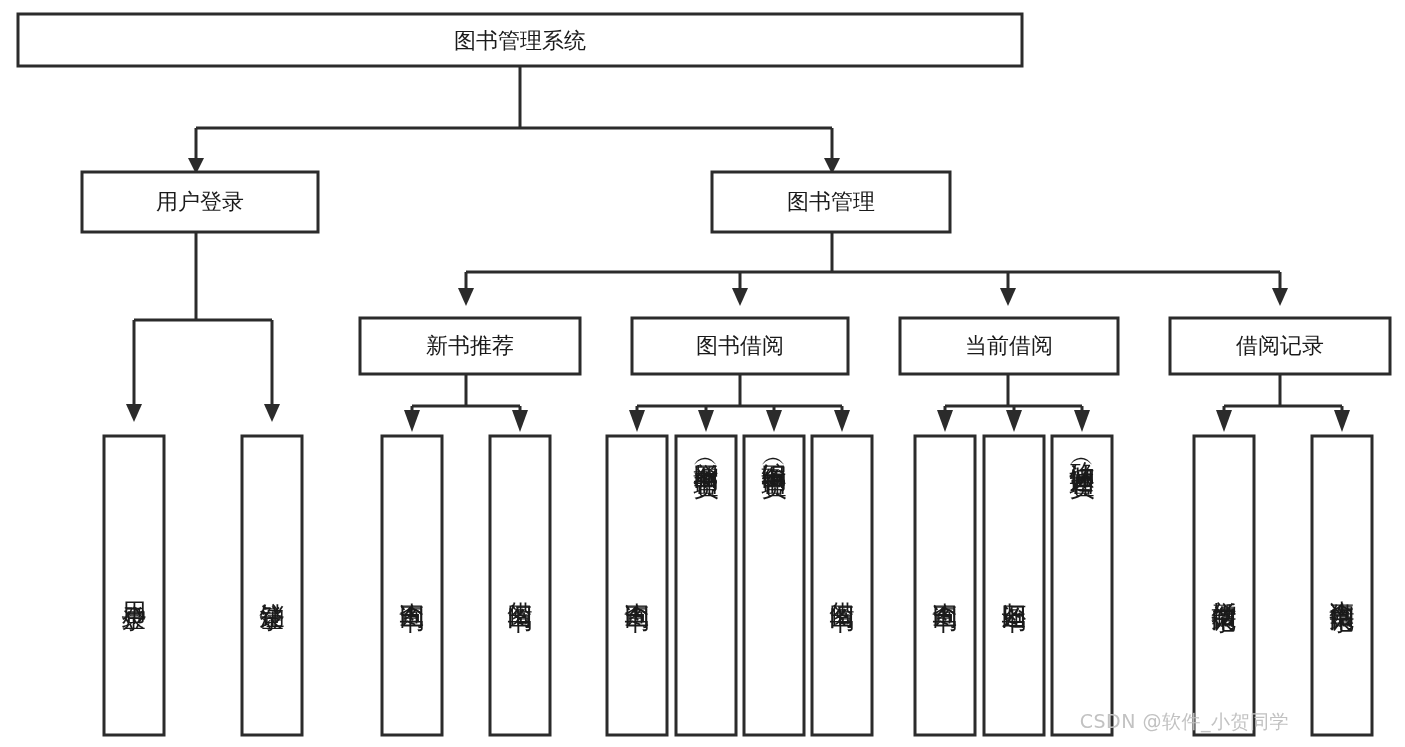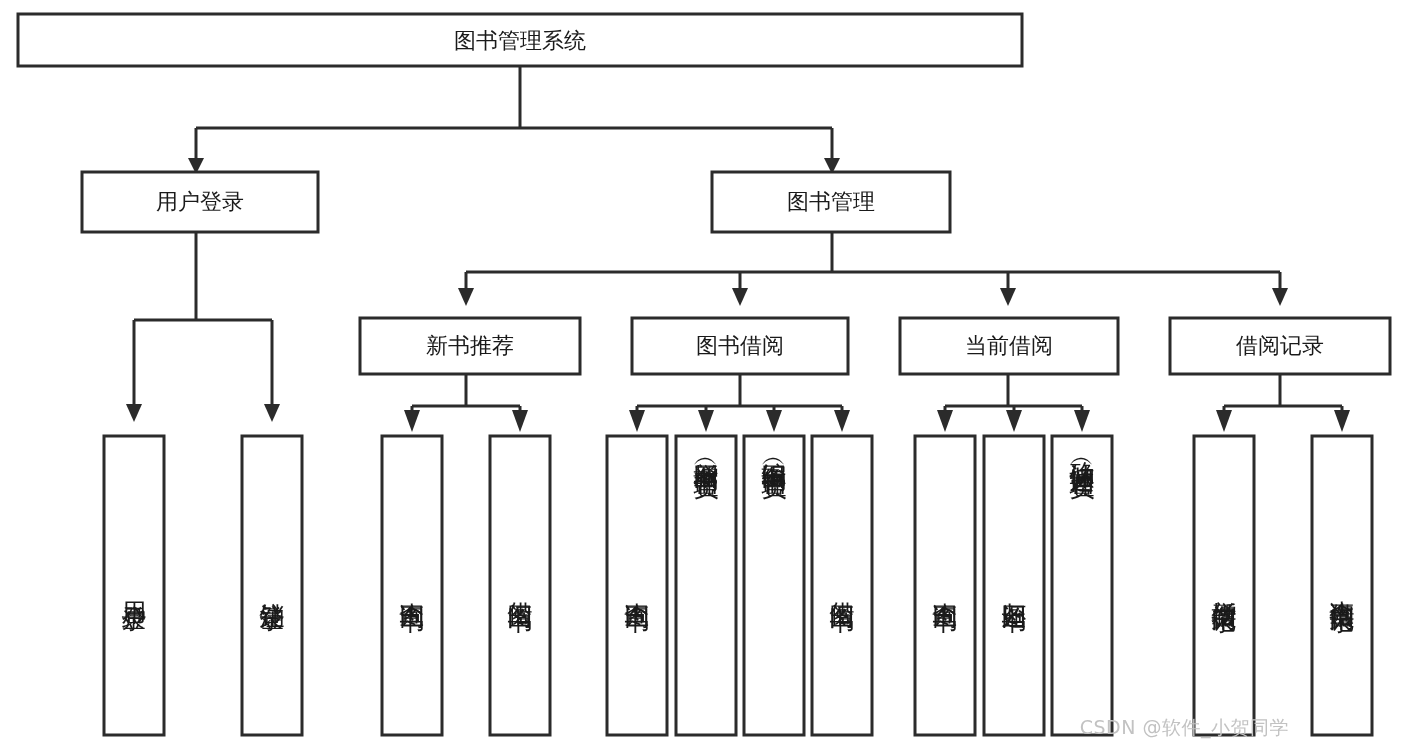--- a/index.html
+++ b/index.html
@@ -65,21 +65,21 @@
     font-family: "DejaVu Sans", "Liberation Sans", sans-serif;
     font-size: 25px;
     line-height: 1.08;
     letter-spacing: 2px;
     color: #1a1a1a;
     white-space: nowrap;
   }
   .watermark {
     position: absolute;
     right: 8px;
-    bottom: 6px;
+    bottom: 12px;
     font-family: "DejaVu Sans", "Liberation Sans", sans-serif;
     font-size: 19px;
     color: #c2c2c2;
     letter-spacing: 0.5px;
     white-space: nowrap;
   }
 </style>
 </head>
 <body>
 

